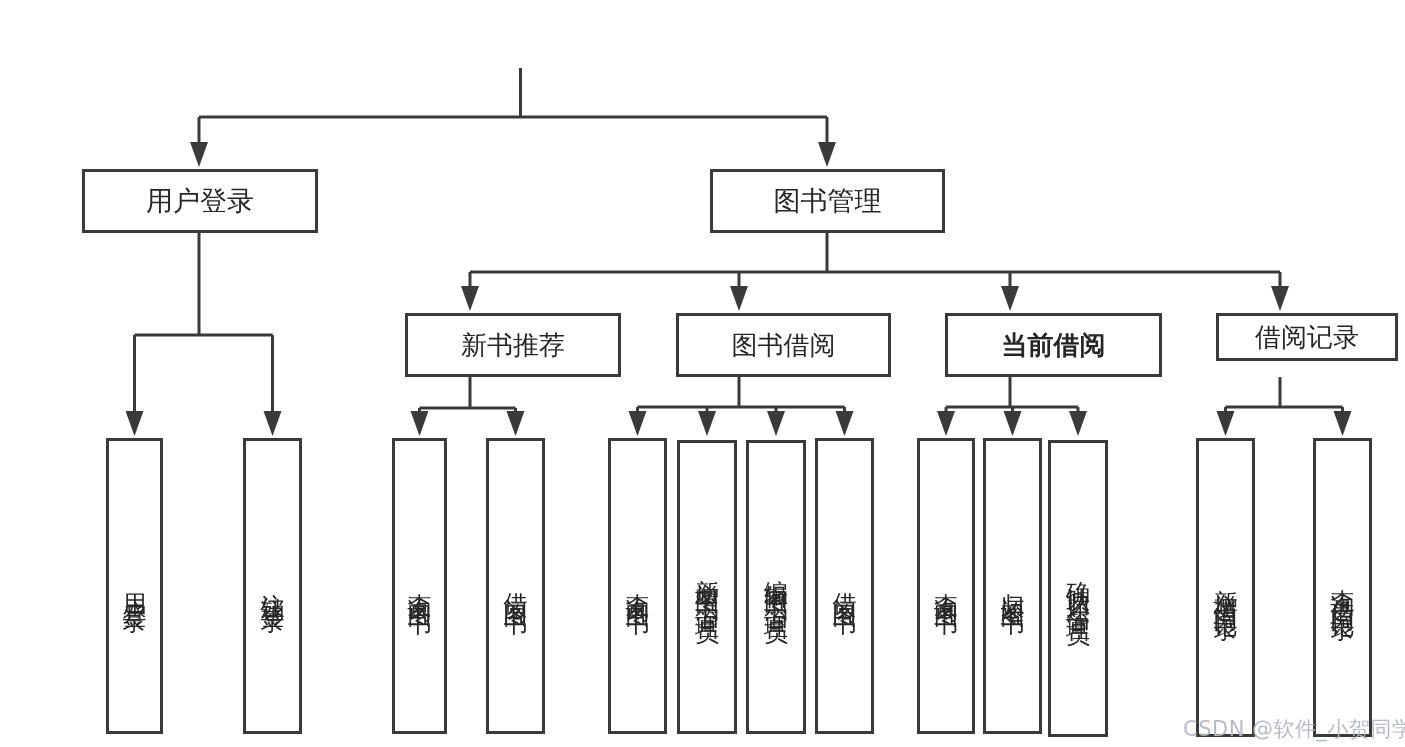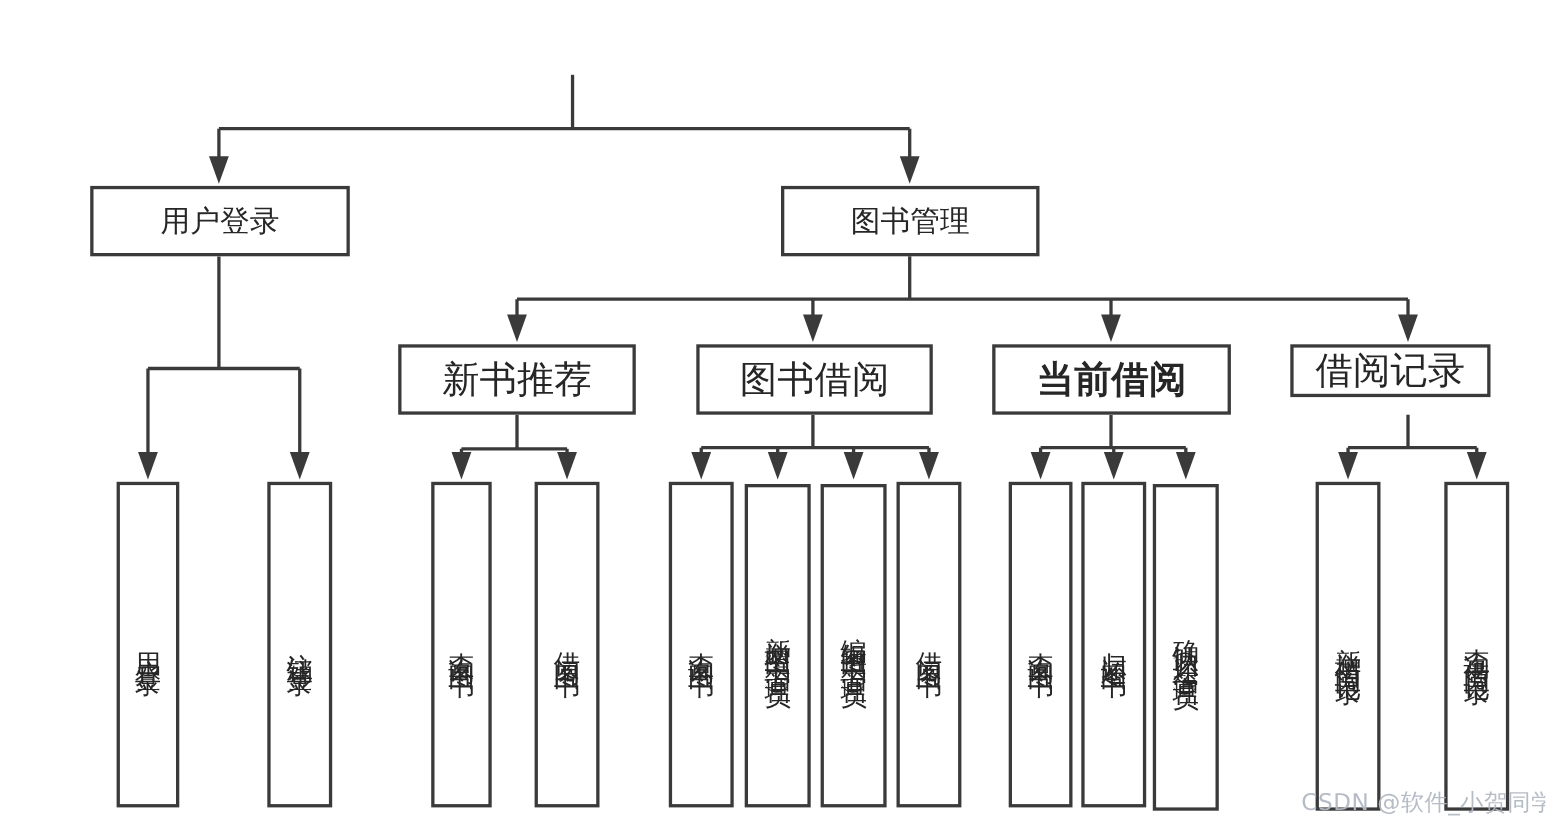--- a/index.html
+++ b/index.html
@@ -24,21 +24,21 @@
     border: 3px solid #3a3a3a;
     background: #ffffff;
     color: #262626;
     display: flex;
     align-items: center;
     justify-content: center;
     white-space: nowrap;
   }
   .node.root  { font-size: 24px; }
   .node.lvl2  { font-size: 27px; }
-  .node.lvl3  { font-size: 34px; }
+  .node.lvl3  { font-size: 26px; margin-left: 43px; }
   .node.leaf  { font-size: 24px; }
   .node.leaf .vtext {
     writing-mode: vertical-rl;
     text-orientation: mixed;
     letter-spacing: 6px;
     line-height: 1;
   }
   .watermark {
     position: absolute;
     left: 1183px;

